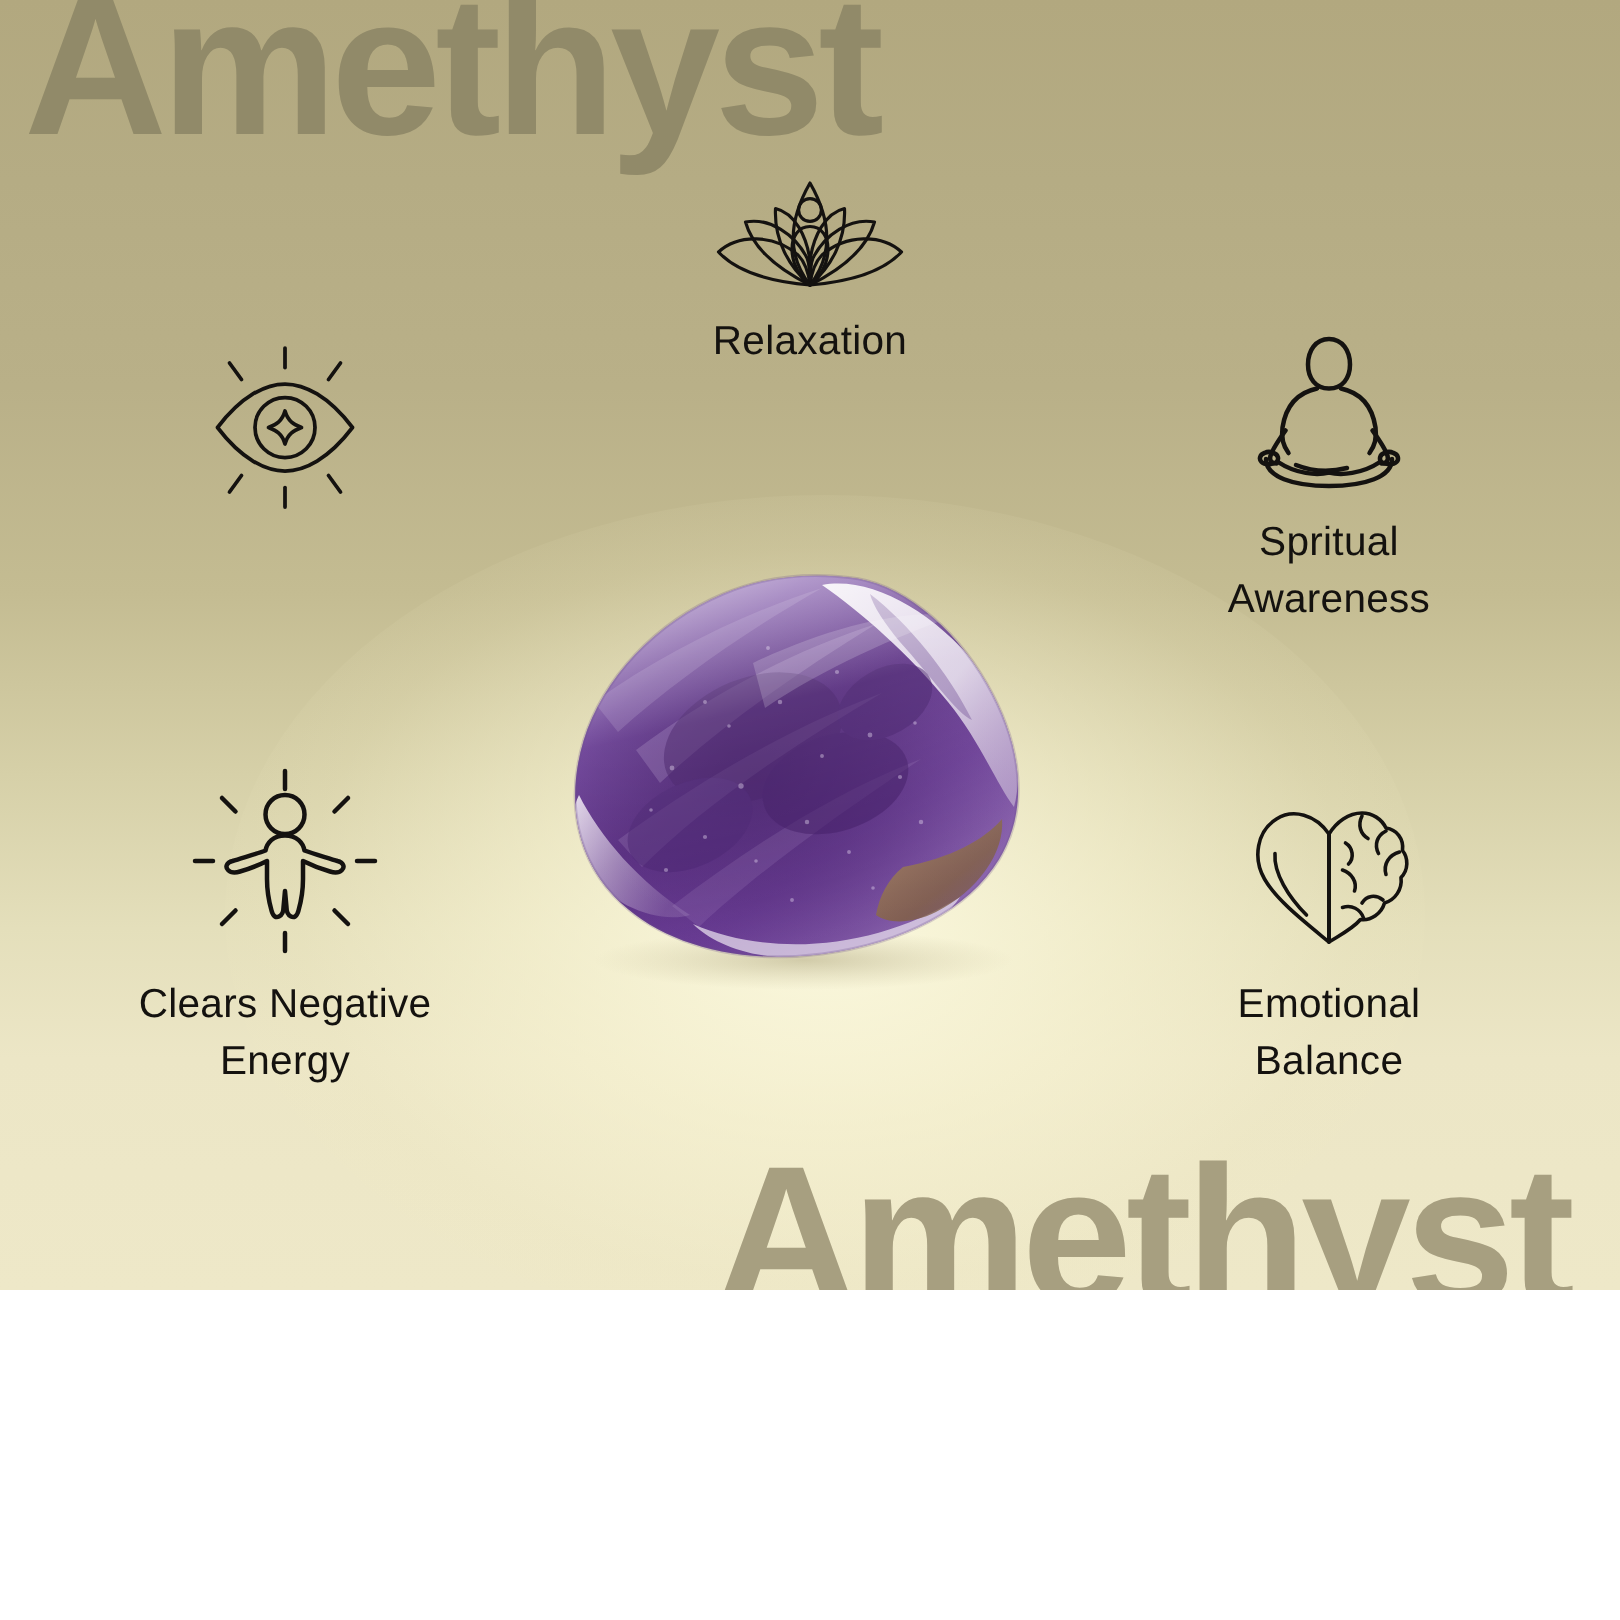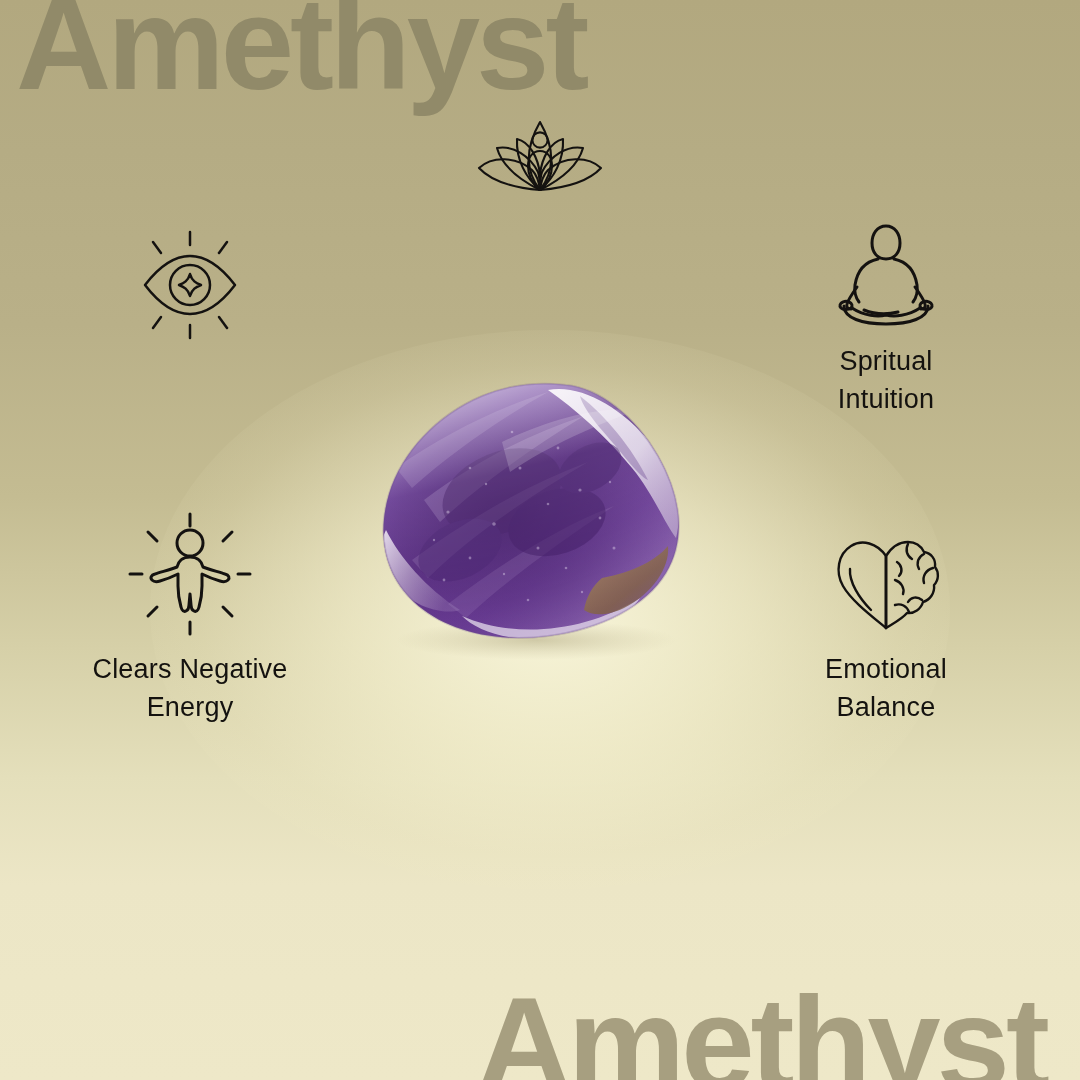--- a/index.html
+++ b/index.html
@@ -9,21 +9,21 @@
   body {
     width: 1080px;
     height: 1080px;
     overflow: hidden;
     font-family: "Liberation Sans", sans-serif;
   }
 
   #poster {
     position: relative;
     width: 1080px;
-    height: 1080px;
+    height: 860px;
     overflow: hidden;
     background: linear-gradient(180deg,
         #b2a87f 0%,
         #b5ac84 14%,
         #b9b088 30%,
         #c4bc92 46%,
         #d6d0a8 60%,
         #e4dfbb 72%,
         #ece6c6 82%,
         #eee8c8 100%);
@@ -129,20 +129,21 @@
 
         <path d="M70 78 C56 66 46 48 47 27 C60 30 68 46 70 62 Z"></path>
         <path d="M70 78 C84 66 94 48 93 27 C80 30 72 46 70 62 Z"></path>
 
         <path d="M70 78 C56 60 54 38 70 10 C86 38 84 60 70 78 Z"></path>
 
         <circle cx="70" cy="28" r="7.6"></circle>
         <path d="M70 39 C62 39 58 46 58 54 C58 64 63 72 70 78 C77 72 82 64 82 54 C82 46 78 39 70 39 Z"></path>
       </svg>
     </span>
+    <div class="label">Relaxation</div>
   </div>
 
   <div class="benefit" id="benefit-intuition">
     <span class="icon-wrap">
       <svg width="118" height="114" viewBox="0 0 118 114" fill="none" stroke="#141210" stroke-width="2.5" stroke-linecap="round" stroke-linejoin="round">
 
         <path d="M14 57 C30 36 46 28 59 28 C72 28 88 36 104 57 C88 78 72 86 59 86 C46 86 30 78 14 57 Z"></path>
 
         <circle cx="59" cy="57" r="20"></circle>
 
@@ -174,21 +175,21 @@
         <path d="M99 80 C102 81 103 84 101 86 C99 88 94 88 91 86 C89 84 90 81 93 80 C95 79 97 79 99 80 Z"></path>
 
         <path d="M14 84 C14 96 32 102 56 102 C80 102 98 96 98 84"></path>
         <path d="M22 86 C34 94 48 95 56 93"></path>
         <path d="M90 86 C78 94 64 95 56 93"></path>
 
         <path d="M34 88 C44 92 56 93 68 90"></path>
       </svg>
     </span>
     <div class="label">Spritual
-Intuition</div>
+Awareness</div>
   </div>
 
   <div class="benefit" id="benefit-clears">
     <span class="icon-wrap">
       <svg width="124" height="124" viewBox="0 0 124 124" fill="none" stroke="#141210" stroke-width="3" stroke-linecap="round" stroke-linejoin="round">
 
         <circle cx="62" cy="31" r="13"></circle>
 
         <path d="M62 45
                  C54 45 50 50 49 55

